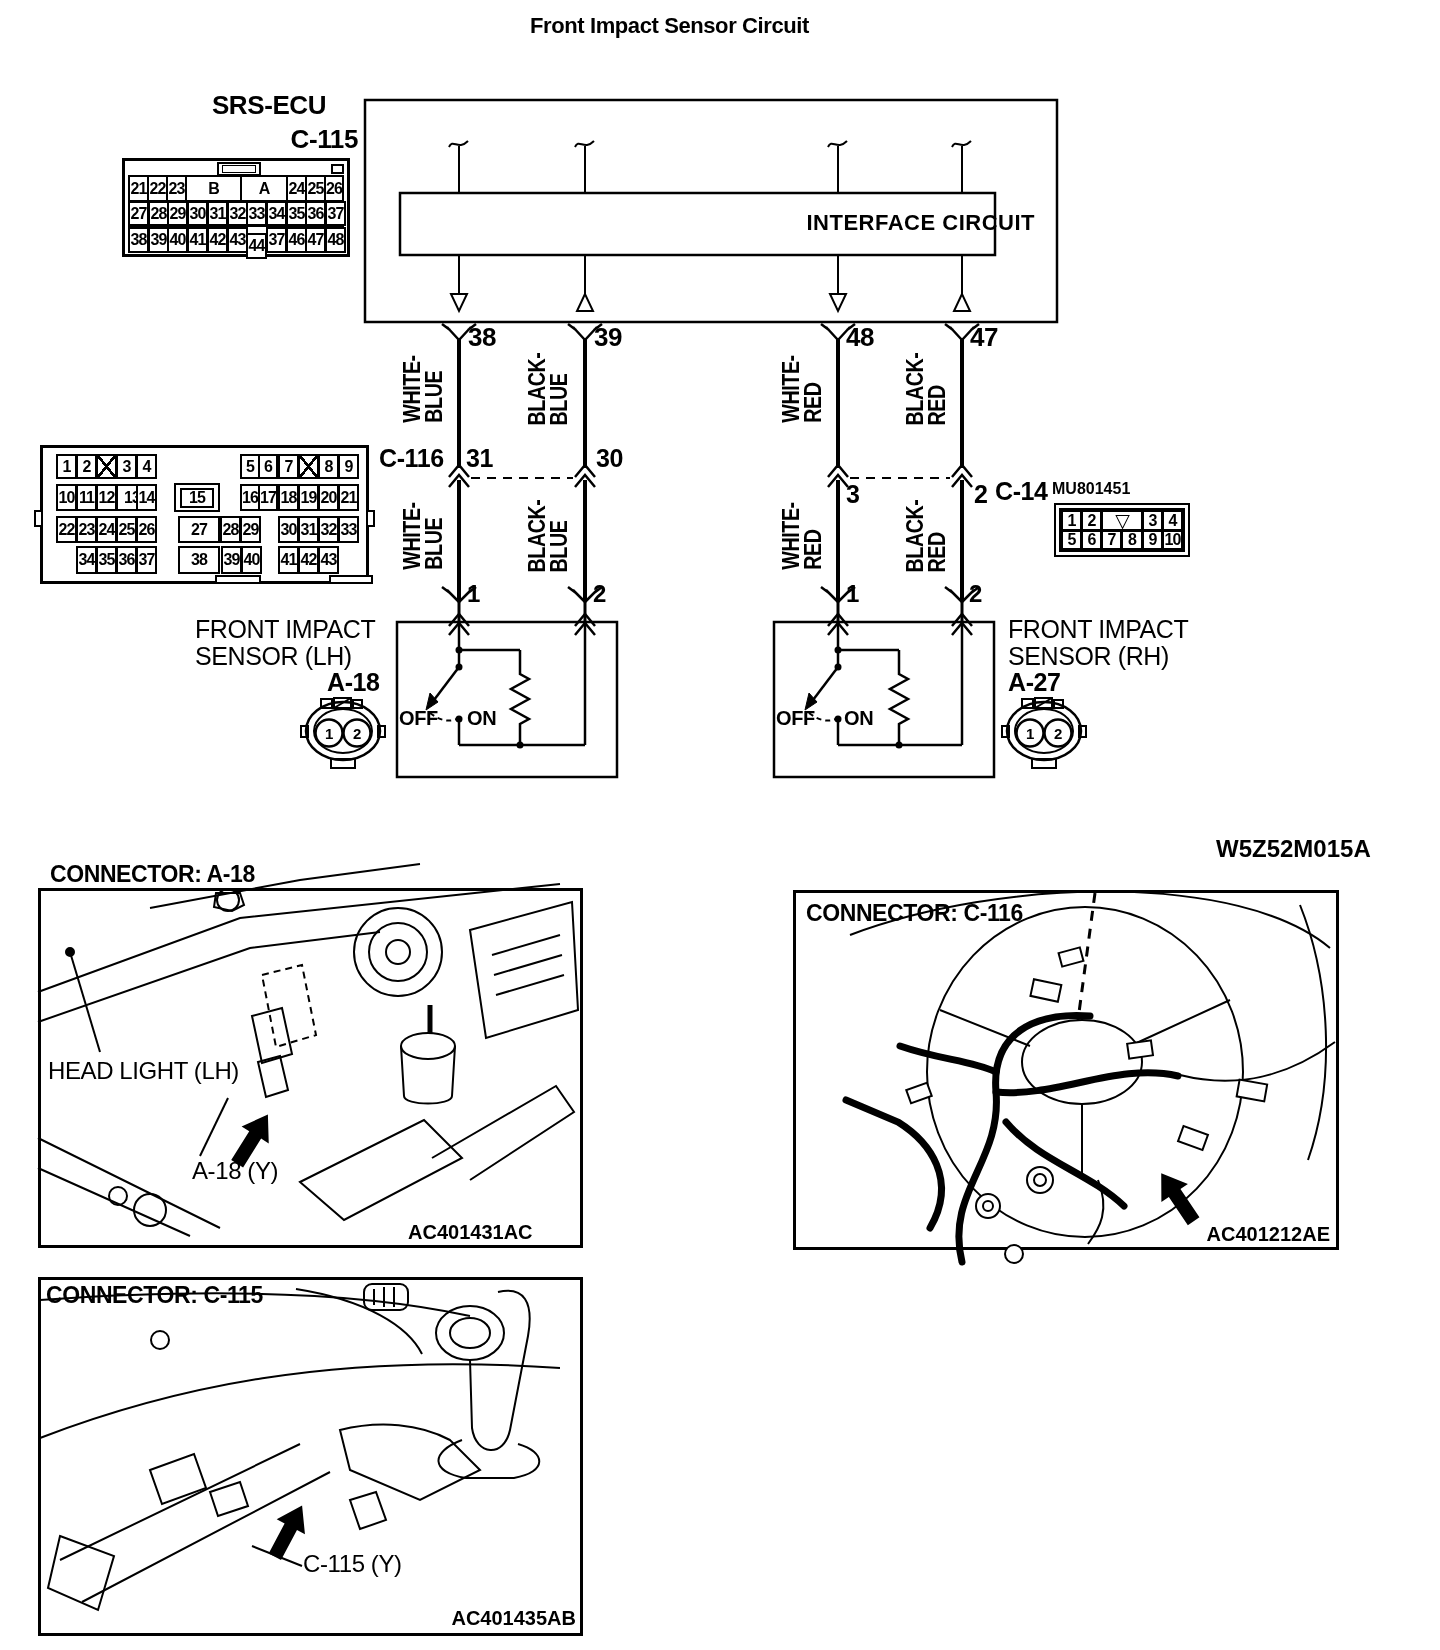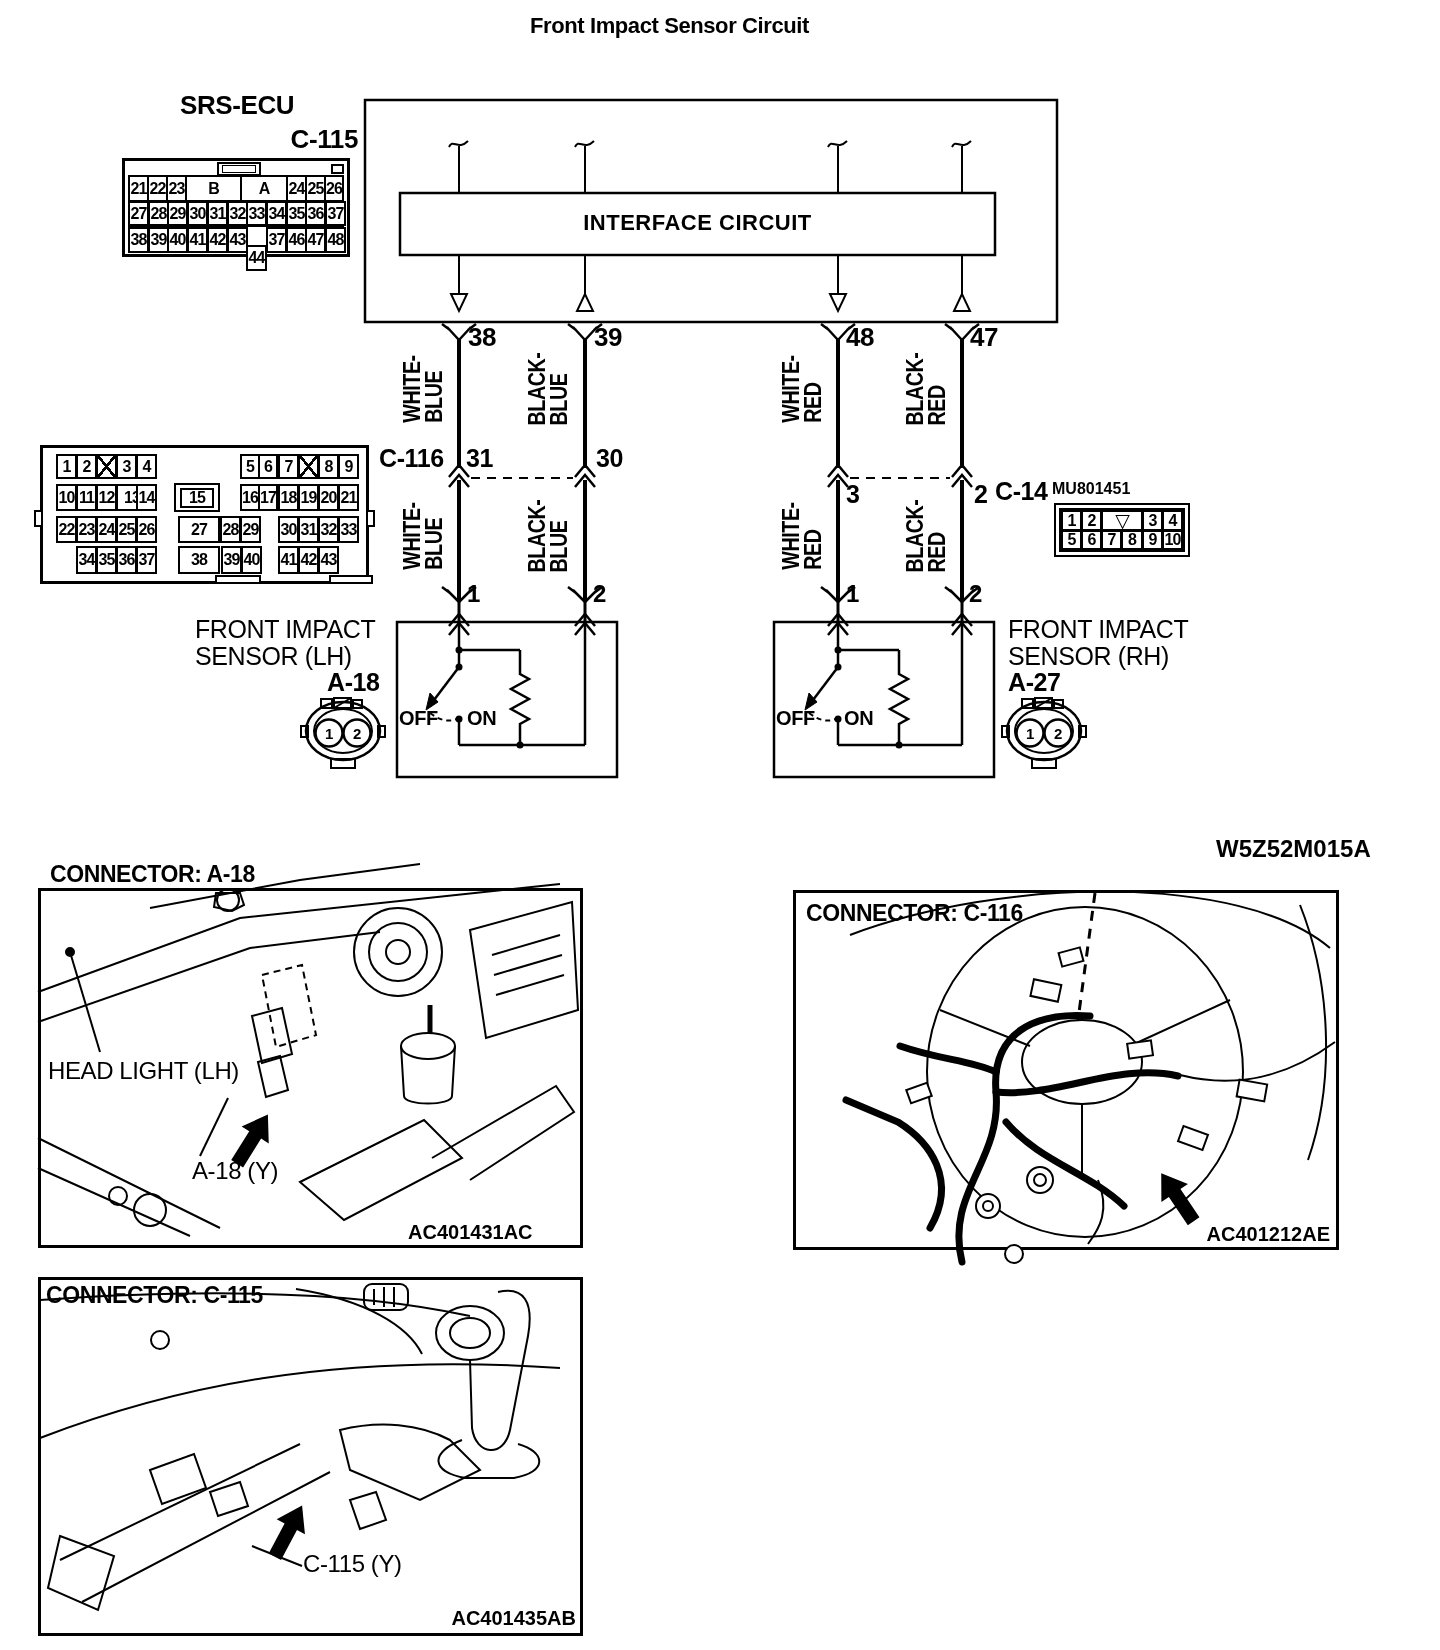--- a/index.html
+++ b/index.html
@@ -274,21 +274,21 @@
       <div class="pcell" style="left: 141px; top: 40px; width: 21px; height: 25px;">34</div>
       <div class="pcell" style="left: 161px; top: 40px; width: 21px; height: 25px;">35</div>
       <div class="pcell" style="left: 180px; top: 40px; width: 21px; height: 25px;">36</div>
       <div class="pcell" style="left: 200px; top: 40px; width: 21px; height: 25px;">37</div>
       <div class="pcell" style="left: 3px; top: 66px; width: 21px; height: 26px;">38</div>
       <div class="pcell" style="left: 23px; top: 66px; width: 21px; height: 26px;">39</div>
       <div class="pcell" style="left: 42px; top: 66px; width: 21px; height: 26px;">40</div>
       <div class="pcell" style="left: 62px; top: 66px; width: 21px; height: 26px;">41</div>
       <div class="pcell" style="left: 82px; top: 66px; width: 21px; height: 26px;">42</div>
       <div class="pcell" style="left: 102px; top: 66px; width: 21px; height: 26px;">43</div>
-      <div class="pcell" style="left: 121px; top: 84px; width: 21px; height: 26px;">44</div>
+      <div class="pcell" style="left: 121px; top: 72px; width: 21px; height: 26px;">44</div>
       <div class="pcell" style="left: 141px; top: 66px; width: 21px; height: 26px;">37</div>
       <div class="pcell" style="left: 161px; top: 66px; width: 21px; height: 26px;">46</div>
       <div class="pcell" style="left: 180px; top: 66px; width: 21px; height: 26px;">47</div>
       <div class="pcell" style="left: 200px; top: 66px; width: 21px; height: 26px;">48</div>
     </div>
 
   <div id="c116grid" class="grid" style="left:40px;top:445px;width:329px;height:139px;">
     <div class="xtra" style="left:131px;top:35px;width:46px;height:29px;"></div>
     <div class="xtra" style="left:-9px;top:62px;width:9px;height:17px;"></div>
     <div class="xtra" style="left:323px;top:62px;width:9px;height:17px;"></div>
@@ -352,23 +352,23 @@
         <div class="pcell" style="left: 20px; top: 20px; width: 21px; height: 20px;">6</div>
         <div class="pcell" style="left: 40px; top: 20px; width: 21px; height: 20px;">7</div>
         <div class="pcell" style="left: 60px; top: 20px; width: 22px; height: 20px;">8</div>
         <div class="pcell" style="left: 81px; top: 20px; width: 21px; height: 20px;">9</div>
         <div class="pcell" style="left: 101px; top: 20px; width: 21px; height: 20px;">10</div>
       </div>
   </div>
 
   <div class="t b" style="left:530px;top:14px;font-size:22px;">Front Impact Sensor Circuit</div>
 
-  <div class="t b" style="left:180px;top:92px;width:178px;text-align:left;font-size:26px;">SRS-ECU</div>
+  <div class="t b" style="left:180px;top:92px;width:178px;text-align:center;font-size:26px;">SRS-ECU</div>
   <div class="t b" style="left:180px;top:126px;width:178px;text-align:right;font-size:26px;">C-115</div>
-  <div class="t b" style="left:400px;top:211px;width:595px;text-align:center;font-size:22px;letter-spacing:0.5px;">INTERFACE CIRCUIT</div>
+  <div class="t b" style="left:400px;top:211px;width:595px;text-align:right;font-size:22px;letter-spacing:0.5px;padding-left:40px;">INTERFACE CIRCUIT</div>
 
   <div class="t b" style="left:468px;top:324px;font-size:26px;">38</div>
   <div class="t b" style="left:594px;top:324px;font-size:26px;">39</div>
   <div class="t b" style="left:846px;top:324px;font-size:26px;">48</div>
   <div class="t b" style="left:970px;top:324px;font-size:26px;">47</div>
 
   <div class="t rot" style="left:423px;top:389px;">WHITE-
 BLUE</div>
   <div class="t rot" style="left:548px;top:389px;">BLACK-
 BLUE</div>

